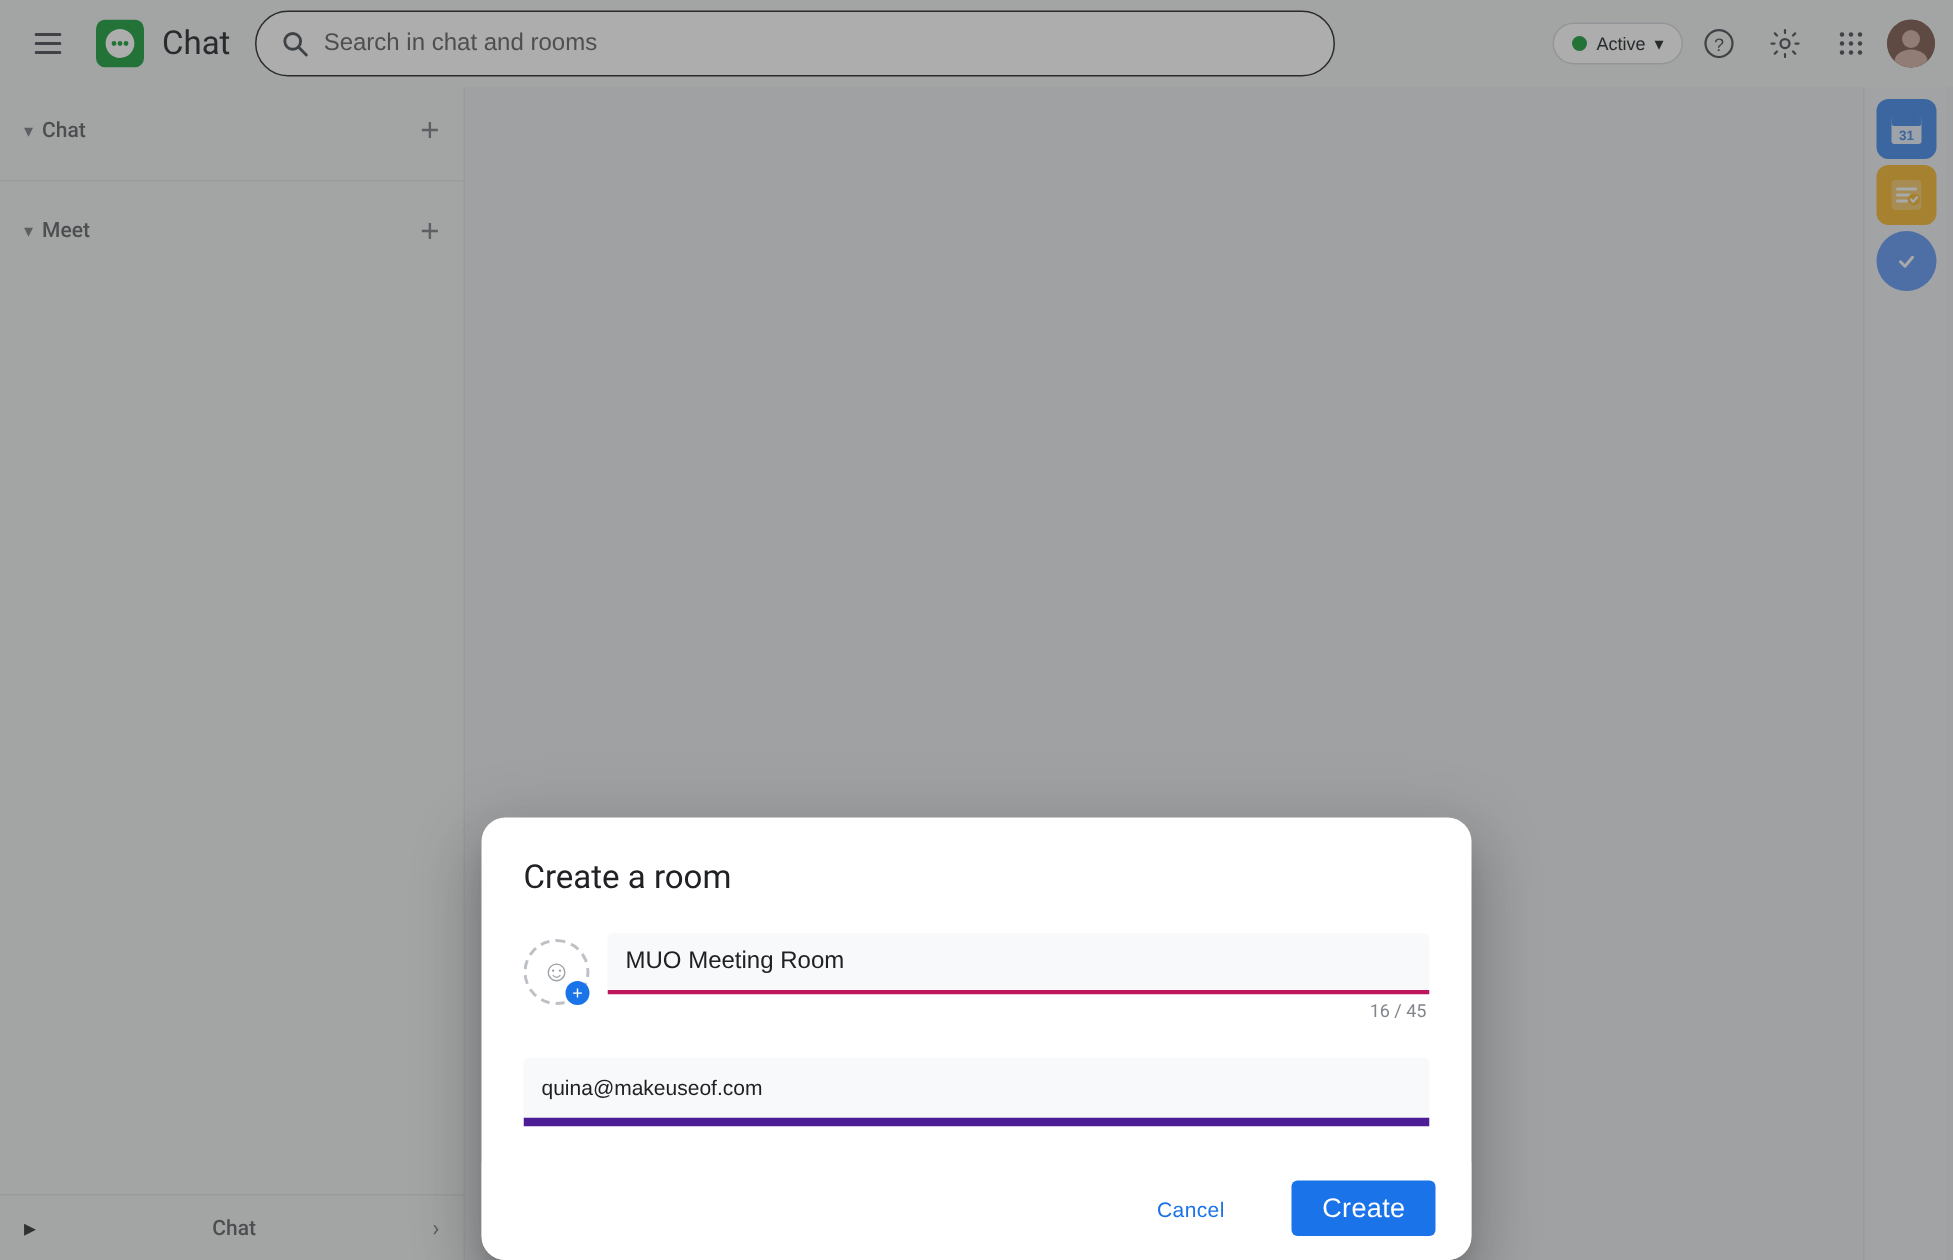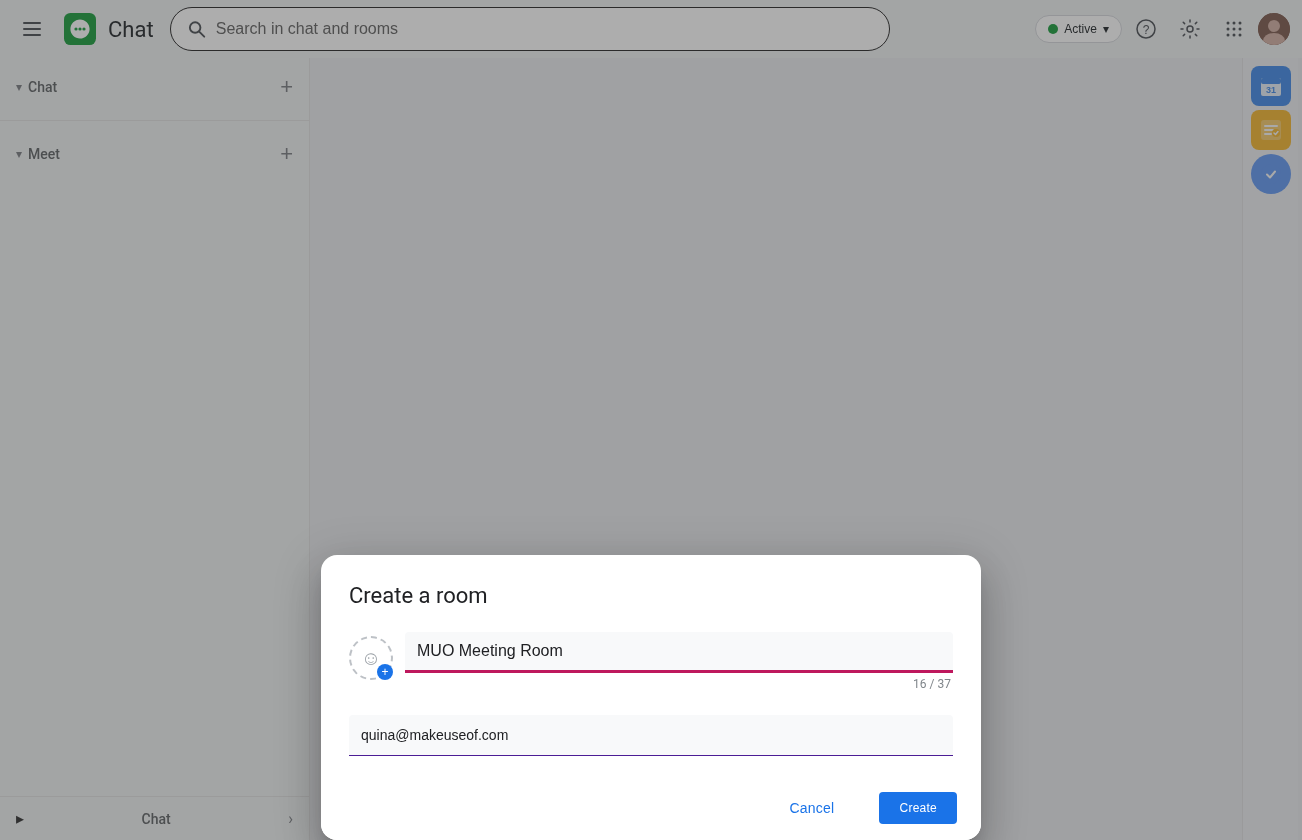--- a/index.html
+++ b/index.html
@@ -120,37 +120,37 @@
 
     .input-group { flex: 1; }
     .input-field {
       width: 100%; border: none; border-bottom: 3px solid #be185d;
       background: #f8f9fa; padding: 10px 12px; font-size: 16px; color: #202124;
       outline: none; border-radius: 4px 4px 0 0;
     }
     .char-count { text-align: right; font-size: 12px; color: #80868b; margin-top: 4px; padding-right: 2px; }
 
     .people-input {
-      width: 100%; border: none; border-bottom: 1px solid #4c1d95;
+      width: 100%; border: none; border-bottom: 6px solid #4c1d95;
       background: #f8f9fa; padding: 12px; font-size: 14px; color: #202124;
       outline: none; border-radius: 4px 4px 0 0; margin-top: 16px;
     }
 
     .dialog-footer {
       padding: 12px 24px 16px; display: flex; justify-content: flex-end; gap: 25px;
       background: #fff;
     }
     .btn-cancel {
       padding: 8px 20px; border: none; background: transparent;
       color: #1a73e8; font-size: 14px; font-weight: 500; cursor: pointer; border-radius: 4px;
       letter-spacing: 0.25px;
     }
     .btn-create {
       padding: 8px 20px; border: none; background: #1a73e8;
-      color: #fff; font-size: 12px; font-weight: 500; cursor: pointer; border-radius: 4px;
+      color: #fff; font-size: 18px; font-weight: 500; cursor: pointer; border-radius: 4px;
       letter-spacing: 0.25px;
     }
 
     
     .chat-bubble-icon {
       width: 56px; height: 56px; border: 3px solid #bdc1c6; border-radius: 8px;
       display: flex; align-items: center; justify-content: center; color: #9aa0a6; font-size: 28px;
     }
   </style>
 </head>
@@ -292,21 +292,21 @@
       <h2 class="dialog-title">Create a room</h2>
 
       
       <div class="room-name-row">
         <button class="emoji-add-btn">
           <span class="emoji-face">☺</span>
           <span class="emoji-plus">+</span>
         </button>
         <div class="input-group">
           <input class="input-field" type="text" value="MUO Meeting Room" placeholder="Room name" style="">
-          <div class="char-count">16 / 37</div>
+          <div class="char-count">16 / 45</div>
         </div>
       </div>
 
       
       <input class="people-input" type="text" value="quina@makeuseof.com" placeholder="quina@makeuseof.com" style="">
 
     </div>
 
     <div class="dialog-footer">
       <button class="btn-cancel">Cancel</button>

